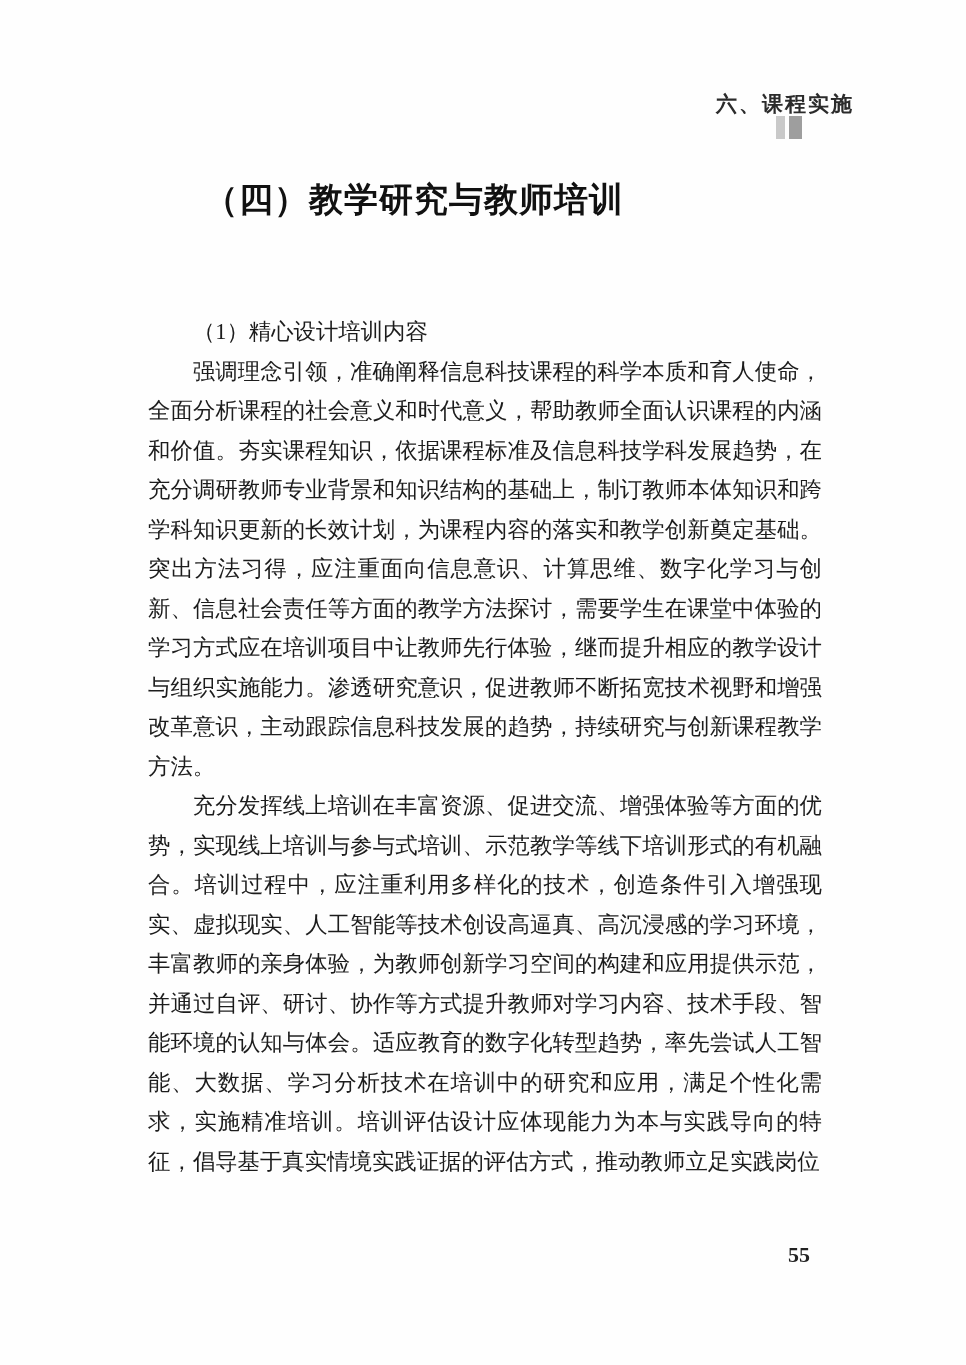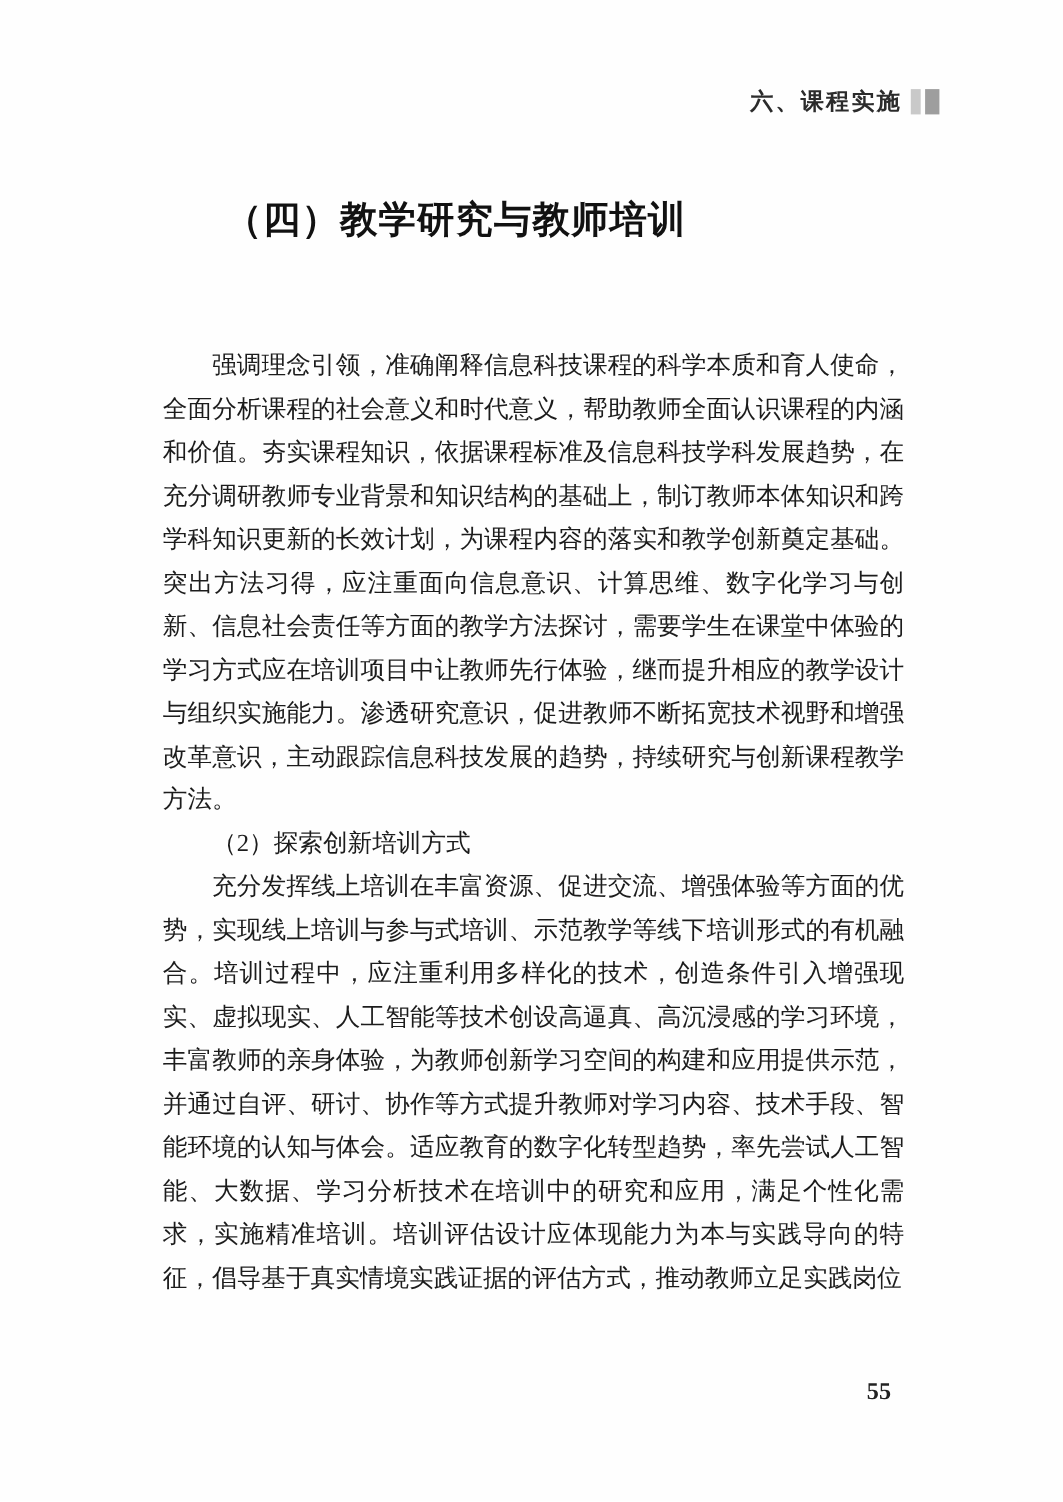--- a/index.html
+++ b/index.html
@@ -13,24 +13,25 @@
     height: 1365px;
     background: #fefefe;
     font-family: "Liberation Serif", "DejaVu Serif", serif;
     color: #1d1d1d;
     overflow: hidden;
   }
 
   
   .running-header {
     position: absolute;
-    top: 80px;
+    top: 92px;
     right: 112px;
     display: flex;
     align-items: center;
+    flex-direction: column;
   }
   .header-title {
     font-size: 21px;
     font-weight: bold;
     letter-spacing: 2px;
     color: #2b2b2b;
     line-height: 24px;
   }
   .header-bars {
     display: flex;
@@ -97,21 +98,21 @@
     margin: 0;
   }
   .body-paragraph {
     margin: 0;
     text-indent: 2em;
   }
 
   
   .page-number {
     position: absolute;
-    bottom: 87px;
+    bottom: 97px;
     right: 156px;
     font-size: 22px;
     font-weight: bold;
     color: #222;
   }
 </style>
 </head>
 <body>
 
 <div class="page">
@@ -121,20 +122,20 @@
     <span class="header-bars">
       <span class="bar bar-light"></span>
       <span class="bar bar-dark"></span>
     </span>
   </header>
 
   <h1 class="chapter-title">（四）教学研究与教师培训</h1>
 
 
   <div class="body-block">
+    <div class="sub-heading">（1）精心设计培训内容</div>
     <p class="body-paragraph">强调理念引领，准确阐释信息科技课程的科学本质和育人使命，全面分析课程的社会意义和时代意义，帮助教师全面认识课程的内涵和价值。夯实课程知识，依据课程标准及信息科技学科发展趋势，在充分调研教师专业背景和知识结构的基础上，制订教师本体知识和跨学科知识更新的长效计划，为课程内容的落实和教学创新奠定基础。突出方法习得，应注重面向信息意识、计算思维、数字化学习与创新、信息社会责任等方面的教学方法探讨，需要学生在课堂中体验的学习方式应在培训项目中让教师先行体验，继而提升相应的教学设计与组织实施能力。渗透研究意识，促进教师不断拓宽技术视野和增强改革意识，主动跟踪信息科技发展的趋势，持续研究与创新课程教学方法。</p>
-    <div class="sub-heading">（2）探索创新培训方式</div>
     <p class="body-paragraph">充分发挥线上培训在丰富资源、促进交流、增强体验等方面的优势，实现线上培训与参与式培训、示范教学等线下培训形式的有机融合。培训过程中，应注重利用多样化的技术，创造条件引入增强现实、虚拟现实、人工智能等技术创设高逼真、高沉浸感的学习环境，丰富教师的亲身体验，为教师创新学习空间的构建和应用提供示范，并通过自评、研讨、协作等方式提升教师对学习内容、技术手段、智能环境的认知与体会。适应教育的数字化转型趋势，率先尝试人工智能、大数据、学习分析技术在培训中的研究和应用，满足个性化需求，实施精准培训。培训评估设计应体现能力为本与实践导向的特征，倡导基于真实情境实践证据的评估方式，推动教师立足实践岗位</p>
   </div>
 
   <div class="page-number">55</div>
 
 </div>
 
 </body></html>

